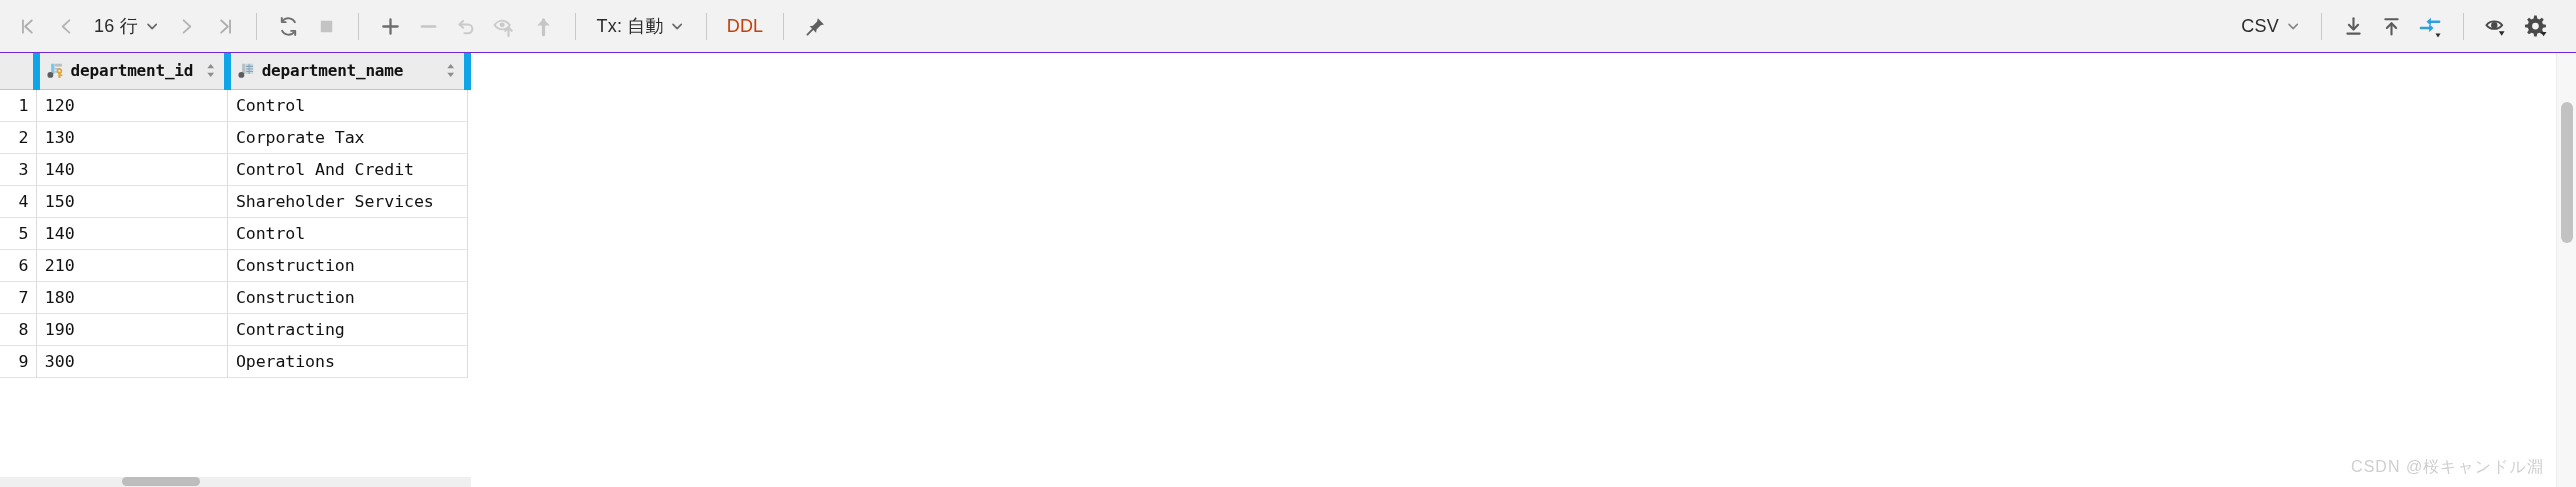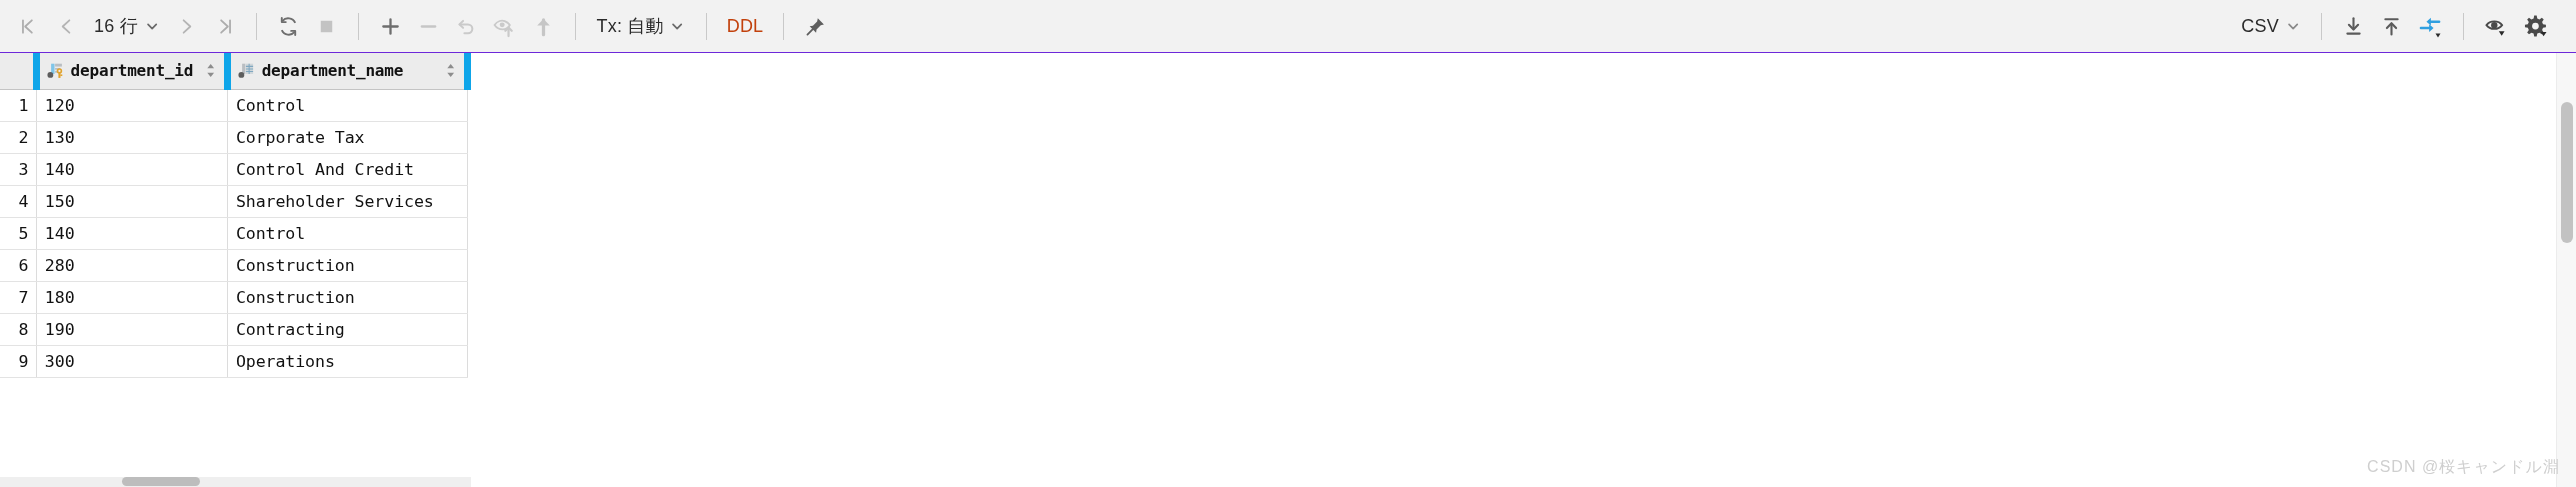--- a/index.html
+++ b/index.html
@@ -224,21 +224,21 @@
     bottom: 1px;
     width: 78px;
     height: 8.6px;
     background: #bdbdbd;
     border-radius: 4.8px;
   }
 
   
   .watermark {
     position: absolute;
-    right: 16px;
+    right: 32px;
     bottom: 9.5px;
     font-size: 16px;
     color: #cfcfcf;
     font-family: "Liberation Sans", "DejaVu Sans", sans-serif;
     letter-spacing: 1px;
     white-space: nowrap;
     pointer-events: none;
   }
 </style>
 </head>
@@ -505,21 +505,21 @@
             <td class="val-id">150</td>
             <td class="val-name">Shareholder Services</td>
           </tr>
           <tr>
             <td class="rownum">5</td>
             <td class="val-id">140</td>
             <td class="val-name">Control</td>
           </tr>
           <tr>
             <td class="rownum">6</td>
-            <td class="val-id">280</td>
+            <td class="val-id">210</td>
             <td class="val-name">Construction</td>
           </tr>
           <tr>
             <td class="rownum">7</td>
             <td class="val-id">180</td>
             <td class="val-name">Construction</td>
           </tr>
           <tr>
             <td class="rownum">8</td>
             <td class="val-id">190</td>

